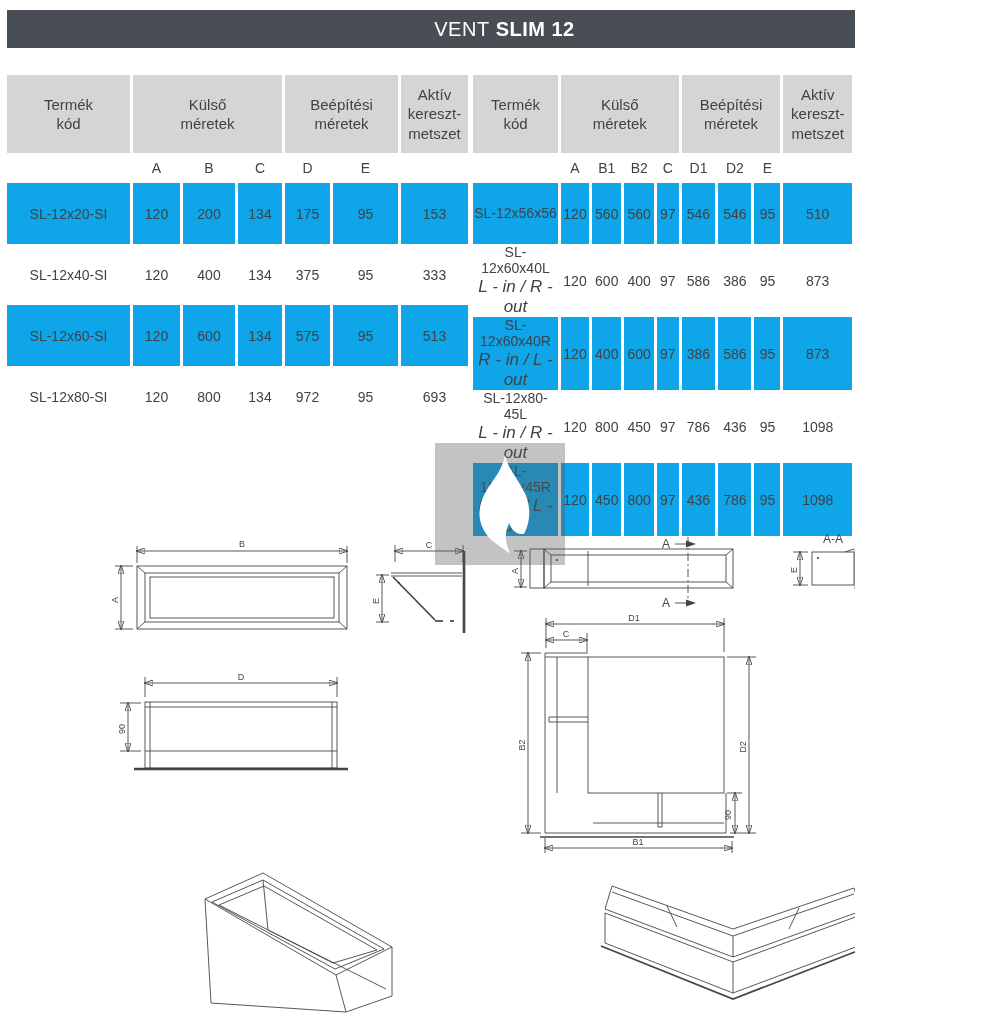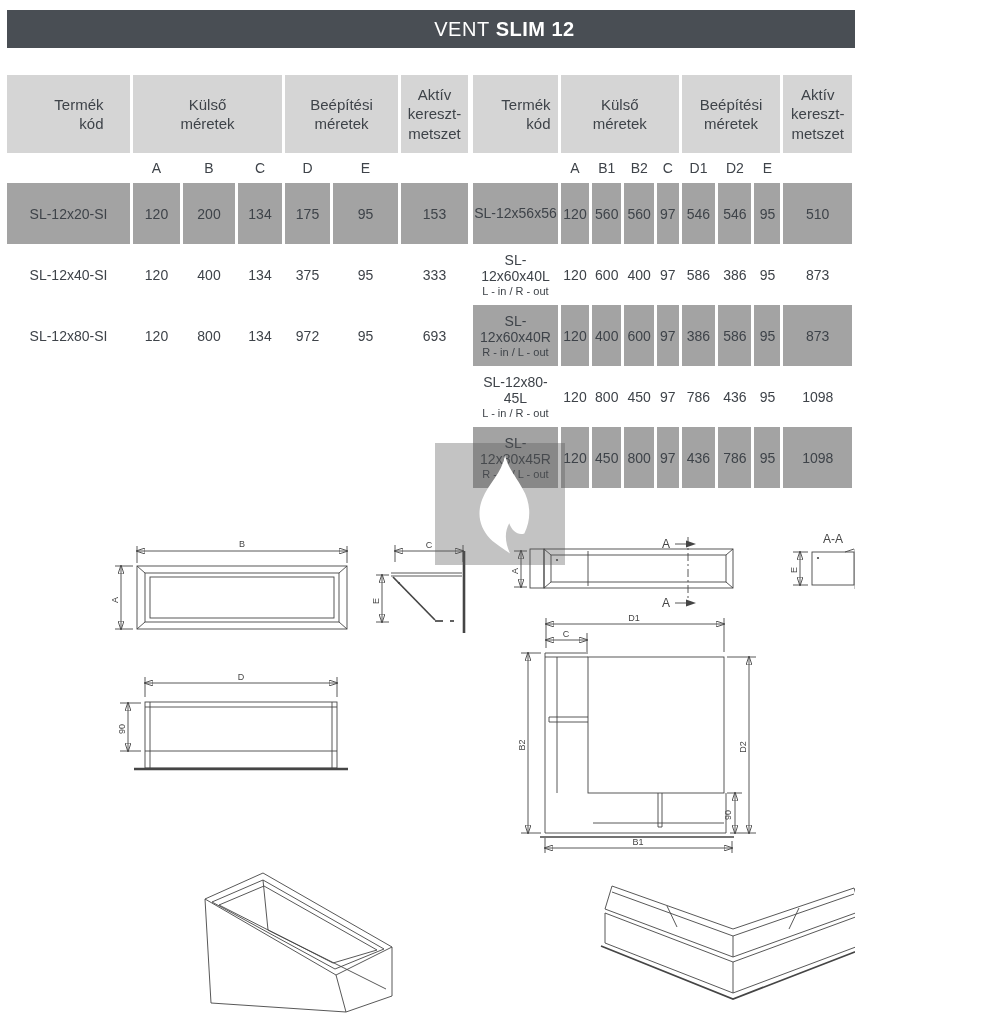--- a/index.html
+++ b/index.html
@@ -9,26 +9,26 @@
        color:#fff;display:flex;align-items:center;justify-content:center;font-size:20px;letter-spacing:.5px;}
   .title-bar .pfx{font-weight:400;margin-right:6px;}
   .title-bar .bld{font-weight:700;}
 
   table.spec{position:absolute;border-collapse:separate;border-spacing:3px 0;table-layout:fixed;}
   table.spec th,table.spec td{padding:0;text-align:center;vertical-align:middle;font-weight:400;}
   .tbl-left{left:4px;top:75px;}
   .tbl-right{left:470px;top:75px;}
   tr.hd-row th{background:#d5d5d5;height:78px;font-size:15px;line-height:1.3;}
   .hw{margin:0 auto;}
-  .w70{width:70px;text-align:right;} .w64{width:64px;} .w84{width:84px;} .w62{width:62px;}
+  .w70{width:70px;} .w64{width:64px;} .w84{width:84px;} .w62{width:62px;}
   tr.sub-row td{height:30px;font-size:14px;background:#fff;}
   tr.data td{height:61px;font-size:14px;}
-  tr.data.g td{background:#a3a3a3;}
+  tr.data.g td{background:#0ea5e9;}
   td.codecell{font-size:15px;}
-  .flow{font-size:11px;margin-top:1px;}
+  .flow{font-size:17px;margin-top:1px;font-style:italic;}
   td.act{font-size:13px;}
 
   .edge-sliver{position:absolute;left:1005px;top:75px;width:2px;height:78px;background:#d5d5d5;}
 
   .watermark{position:absolute;left:435px;top:443px;width:130px;height:122px;
      background:rgba(88,88,88,.36);z-index:5;display:flex;align-items:center;justify-content:center;pointer-events:none;}
 
   svg.drawings{position:absolute;left:0;top:500px;z-index:2;}
   svg.drawings line,svg.drawings path,svg.drawings rect,svg.drawings polyline{
      stroke:#454545;stroke-width:.9;fill:none;stroke-linecap:butt;}
@@ -92,20 +92,29 @@
       <td class="act">153</td>
     </tr>
     <tr class="data">
       <td class="codecell">SL-12x40-SI</td>
       <td>120</td>
       <td>400</td>
       <td>134</td>
       <td>375</td>
       <td>95</td>
       <td class="act">333</td>
+    </tr>
+    <tr class="data g">
+      <td class="codecell">SL-12x60-SI</td>
+      <td>120</td>
+      <td>600</td>
+      <td>134</td>
+      <td>575</td>
+      <td>95</td>
+      <td class="act">513</td>
     </tr>
     <tr class="data">
       <td class="codecell">SL-12x80-SI</td>
       <td>120</td>
       <td>800</td>
       <td>134</td>
       <td>972</td>
       <td>95</td>
       <td class="act">693</td>
     </tr>

